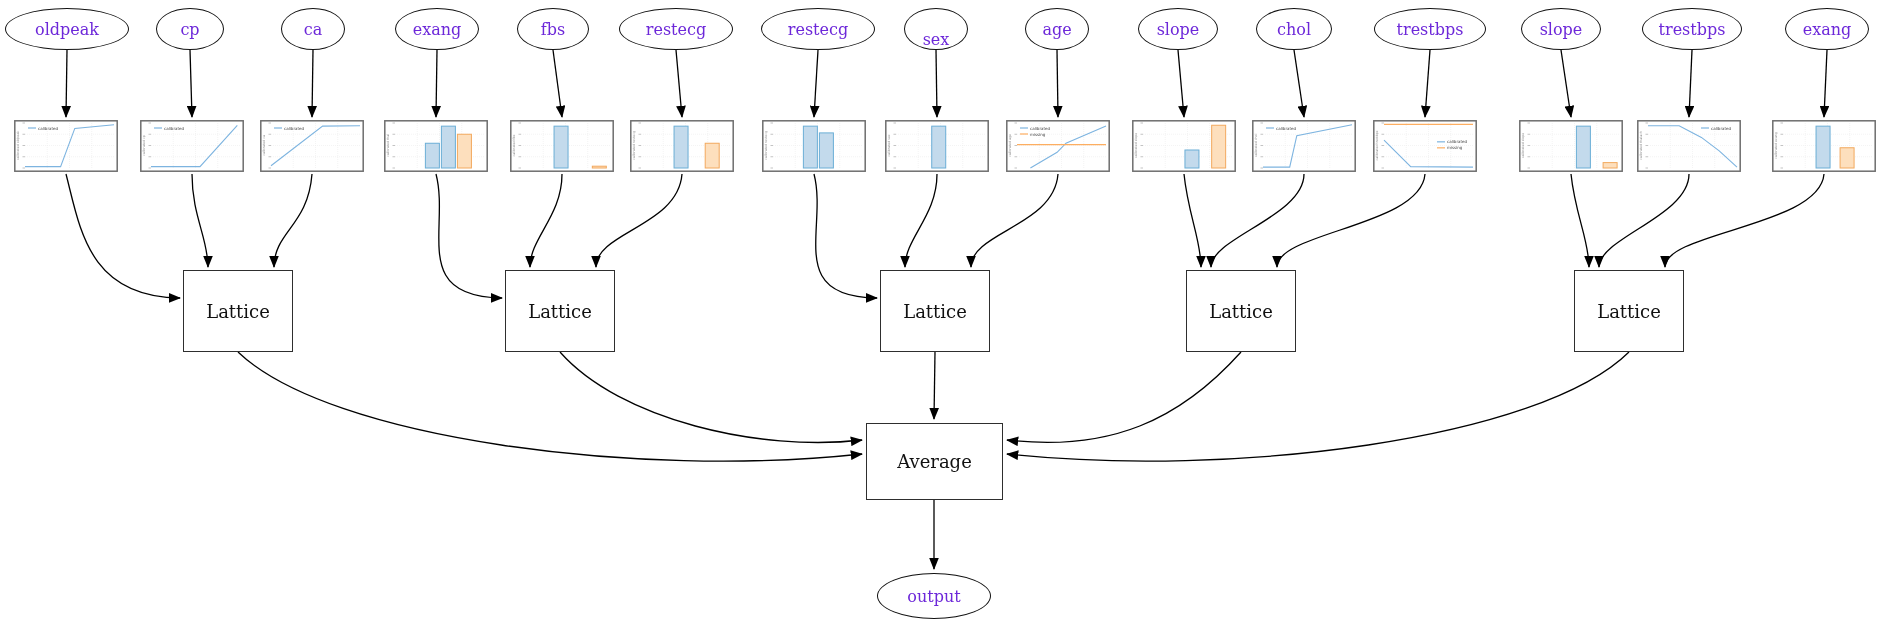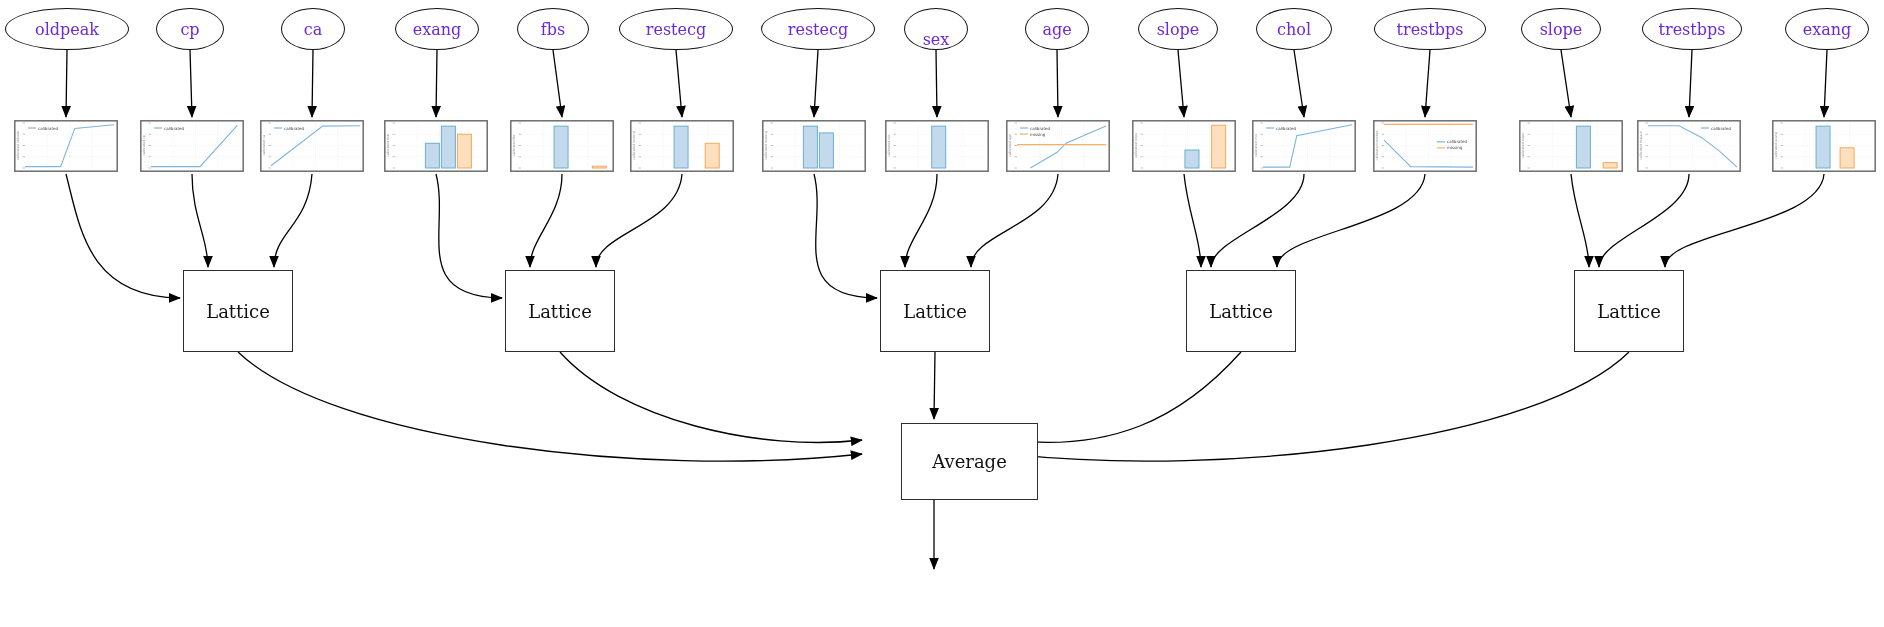--- a/index.html
+++ b/index.html
@@ -385,17 +385,20 @@
       </div>
       <div class="box-node" style="left: 880px; top: 270px; width: 110px; height: 82px;">
         <span>Lattice</span>
       </div>
       <div class="box-node" style="left: 1186px; top: 270px; width: 110px; height: 82px;">
         <span>Lattice</span>
       </div>
       <div class="box-node" style="left: 1574px; top: 270px; width: 110px; height: 82px;">
         <span>Lattice</span>
       </div>
-      <div class="box-node" style="left: 866px; top: 423px; width: 137px; height: 77px; margin-left: 35px;">
+      <div class="box-node" style="left: 866px; top: 423px; width: 137px; height: 77px;">
         <span>Average</span>
+      </div>
+      <div class="ellipse-node" style="left: 877px; top: 573px; width: 114px; height: 46px;">
+        <span>output</span>
       </div>
     </div>
 </div>
 
 </body></html>

